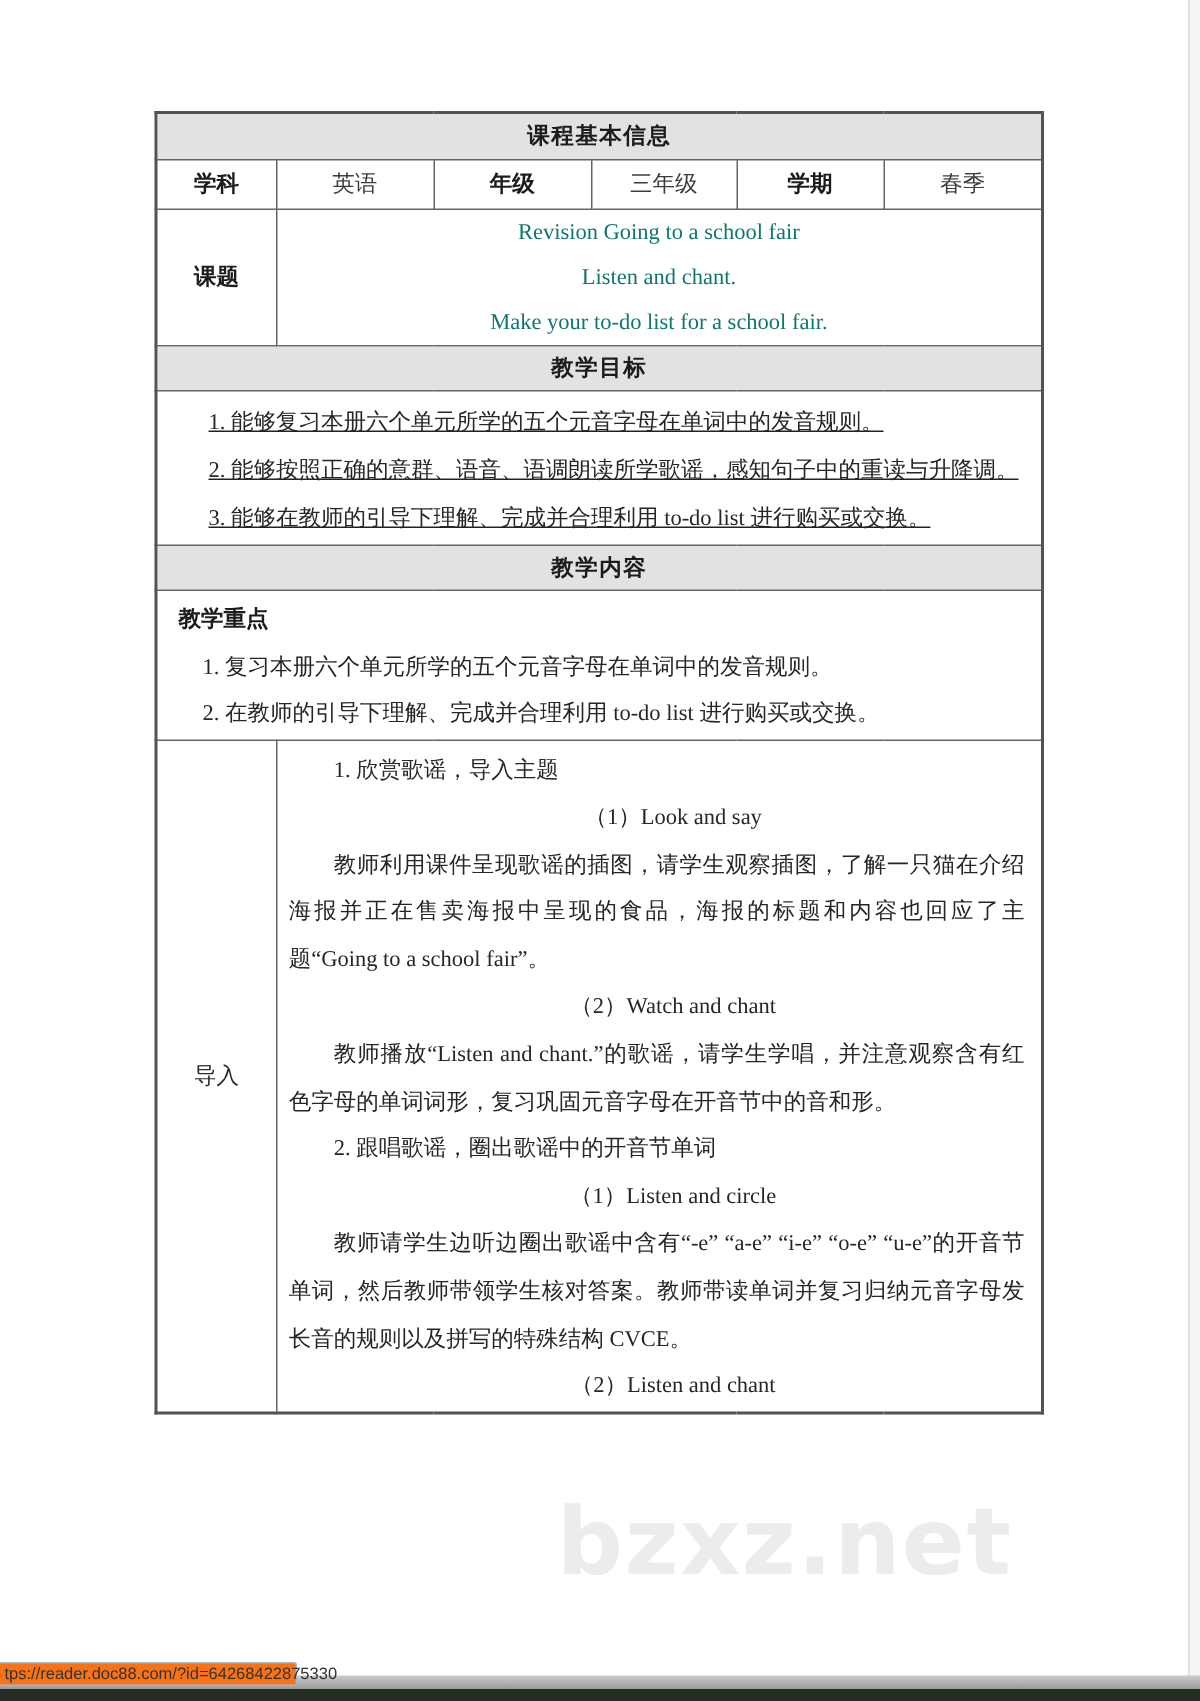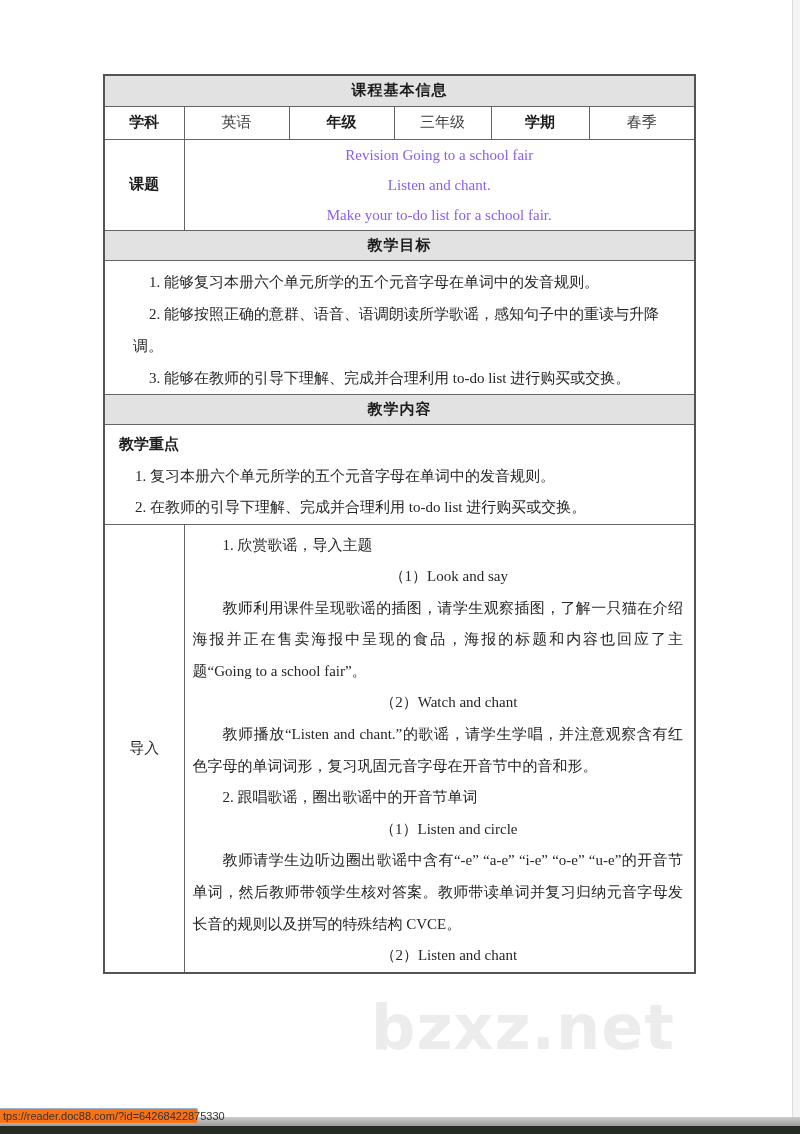--- a/index.html
+++ b/index.html
@@ -30,23 +30,23 @@
   .hdr-cell {
     background:#e2e2e2;
     font-weight:bold;
     text-align:center;
     letter-spacing:1px;
     color:#1c1c1c;
   }
   .lbl-cell { font-weight:bold; text-align:center; color:#1c1c1c; }
   .val-cell { text-align:center; color:#3d3d3d; }
   .topic-cell { text-align:center; vertical-align:middle; }
-  .topic-cell p { line-height:30px; color:#8b5cf6; }
+  .topic-cell p { line-height:30px; color:#0f766e; }
 
-  .obj-cell { vertical-align:top; padding:5px 12px 0 28px; }
+  .obj-cell { vertical-align:top; padding:5px 12px 0 18px;text-decoration:underline; }
   .obj-cell p { line-height:32px; text-indent:16px; color:#262626; }
 
   .content-cell { vertical-align:top; padding:3px 12px 0 14px; }
   .content-cell .focus-title { font-weight:bold; line-height:33px; color:#1c1c1c; }
   .content-cell p.item { line-height:31.5px; text-indent:16px; color:#262626; }
 
   .stage-cell { text-align:center; vertical-align:middle; color:#2a2a2a; }
 
   .act-cell { vertical-align:top; padding:5px 11px 0 8px; }
   .act-cell p { line-height:31.6px; text-align:justify; color:#262626; }

